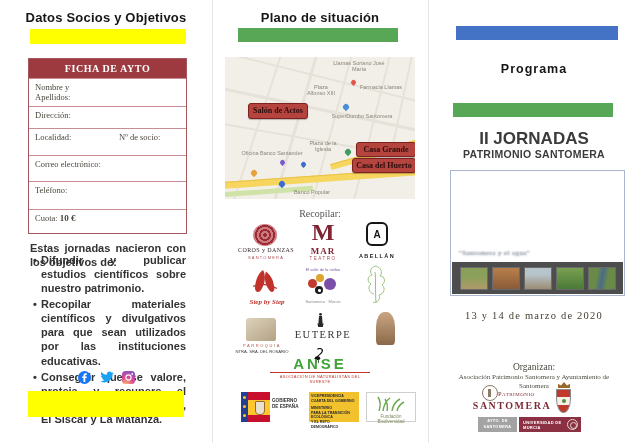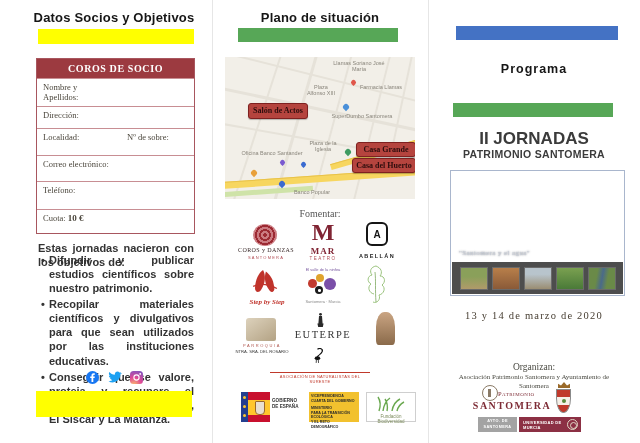--- a/index.html
+++ b/index.html
@@ -61,35 +61,35 @@
   .caption{position:absolute;left:8px;bottom:38px;font-family:"Liberation Serif",serif;
            font-size:7px;color:#cdd3dd;text-shadow:0 0 2px rgba(20,25,40,.8);letter-spacing:.4px;}
 </style>
 </head>
 <body>
 
 <div class="page">
   <div class="fold" style="left:212px;"></div>
   <div class="fold" style="left:428px;"></div>
 
-  <div class="abs" style="left:8px;top:0;width:213px;height:319px;">
+  <div class="abs" style="left:0;top:0;width:213px;height:319px;">
     <div class="abs col-title" style="left:20px;top:10px;width:172px;">Datos Socios y Objetivos</div>
     <div class="bar yellow" style="left:30px;top:29px;width:156px;height:15px;"></div>
 
     <div class="abs form" style="left:28px;top:58px;width:157px;">
-      <div class="form-h">COROS DE SOCIO</div>
+      <div class="form-h">FICHA DE AYTO</div>
       <div class="frow" style="height:28px;">
         <span style="display:block;width:70px;">Nombre y Apellidos:</span>
       </div>
       <div class="frow" style="height:22px;">
         <span>Dirección:</span>
       </div>
       <div class="frow" style="height:27px;">
         <span>Localidad:</span>
-        <span class="abs" style="left:90px;top:3px;width:42px;">Nº de sobre:</span>
+        <span class="abs" style="left:90px;top:3px;width:42px;">Nº de socio:</span>
       </div>
       <div class="frow" style="height:26px;">
         <span>Correo electrónico:</span>
       </div>
       <div class="frow" style="height:28px;">
         <span>Teléfono:</span>
       </div>
       <div class="frow" style="height:24px;">
         <span>Cuota:</span>
         <b style="font-size:9px;">10 €</b>
@@ -161,21 +161,21 @@
       <div class="pin" style="left:55px;top:103px;width:5px;height:5px;background:#7a5ad0;"></div>
       <div class="pin" style="left:76px;top:105px;width:5px;height:5px;background:#3a6bd0;"></div>
       <div class="pin" style="left:26px;top:113px;width:6px;height:6px;background:#e8a03a;"></div>
       <div class="pin" style="left:54px;top:124px;width:6px;height:6px;background:#3a6bd0;"></div>
 
       <div class="mapbtn" style="left:23px;top:15px;width:58px;height:14px;margin-top:31px;">Salón de Actos</div>
       <div class="mapbtn" style="left:131px;top:85px;width:58px;height:13px;">Casa Grande</div>
       <div class="mapbtn" style="left:127px;top:101px;width:62px;height:13px;">Casa del Huerto</div>
     </div>
 
-    <div class="abs serif" style="left:12px;top:208px;width:190px;text-align:center;font-size:10px;color:#555;">Fomentar:</div>
+    <div class="abs serif" style="left:12px;top:208px;width:190px;text-align:center;font-size:10px;color:#555;">Recopilar:</div>
 
     <div class="abs" style="left:40px;top:224px;width:24px;height:22px;border-radius:50%;background:repeating-radial-gradient(circle at 50% 50%, #9c2a33 0 2px, #cb7b81 2px 4px);"></div>
     <div class="logo-txt serif" style="left:18px;top:247px;width:70px;font-size:6px;letter-spacing:.4px;color:#3a2a2a;">COROS y DANZAS</div>
     <div class="logo-txt" style="left:18px;top:255px;width:70px;font-size:4px;letter-spacing:1.2px;color:#b04a52;">SANTOMERA</div>
 
     <div class="logo-txt serif" style="left:90px;top:220px;width:40px;font-size:24px;font-weight:bold;color:#802433;line-height:1;">M</div>
     <div class="logo-txt serif" style="left:90px;top:246px;width:40px;font-size:9px;font-weight:bold;letter-spacing:1px;color:#802433;">MAR</div>
     <div class="logo-txt" style="left:90px;top:256px;width:40px;font-size:4.5px;letter-spacing:1.5px;color:#b04a52;">TEATRO</div>
 
     <div class="abs" style="left:153px;top:222px;width:18px;height:20px;border:2.5px solid #151515;border-radius:6px;display:flex;align-items:center;justify-content:center;font-weight:bold;font-size:10px;color:#151515;">A</div>
@@ -216,20 +216,21 @@
     <div class="logo-txt serif" style="left:75px;top:329px;width:70px;font-size:10.5px;letter-spacing:1.5px;color:#333;">EUTERPE</div>
 
     <div class="abs" style="left:163px;top:312px;width:19px;height:33px;background:linear-gradient(to bottom,#caa583,#8a6a4a);border-radius:45% 45% 15% 15%;"></div>
 
     <div class="abs" style="left:98px;top:348px;"><svg width="14" height="16" viewBox="0 0 13 15">
           <path d="M6 1.2 C8.5 -0.5 11 1 10.5 3.2 C10 5.2 8 6 6.8 7.2 C5.8 8.2 5.9 9.3 6.4 10" fill="none" stroke="#111" stroke-width="1.1"></path>
           <ellipse cx="6" cy="9.5" rx="2.6" ry="1.8" fill="#111"></ellipse>
           <path d="M5 11.2 L4.8 14 M6.8 11.2 L7 14" stroke="#111" stroke-width=".7"></path>
           <circle cx="10.6" cy="2" r=".6" fill="#111"></circle>
         </svg></div>
+    <div class="logo-txt" style="left:57px;top:355px;width:100px;font-size:15px;font-weight:bold;letter-spacing:3px;color:#3fa535;">ANSE</div>
     <div class="logo-txt" style="left:57px;top:372px;width:100px;font-size:4px;letter-spacing:.3px;color:#c0392b;border-top:1px solid #c0392b;padding-top:1px;">ASOCIACIÓN DE NATURALISTAS DEL SURESTE</div>
 
     <div class="abs" style="left:28px;top:392px;width:7px;height:30px;background:#243f8f;">
       <span class="abs" style="left:2px;top:4px;width:3px;height:3px;border-radius:50%;background:#ffc72c;"></span>
       <span class="abs" style="left:2px;top:13px;width:3px;height:3px;border-radius:50%;background:#ffc72c;"></span>
       <span class="abs" style="left:2px;top:22px;width:3px;height:3px;border-radius:50%;background:#ffc72c;"></span>
     </div>
     <div class="abs" style="left:35px;top:392px;width:22px;height:30px;background:linear-gradient(to bottom,#c8102e 0 25%,#ffc72c 25% 75%,#c8102e 75% 100%);">
       <span class="abs" style="left:7px;top:9px;width:8px;height:12px;background:#e8e0d0;border:1px solid #9a6a2a;border-radius:1px 1px 4px 4px;"></span>
     </div>

